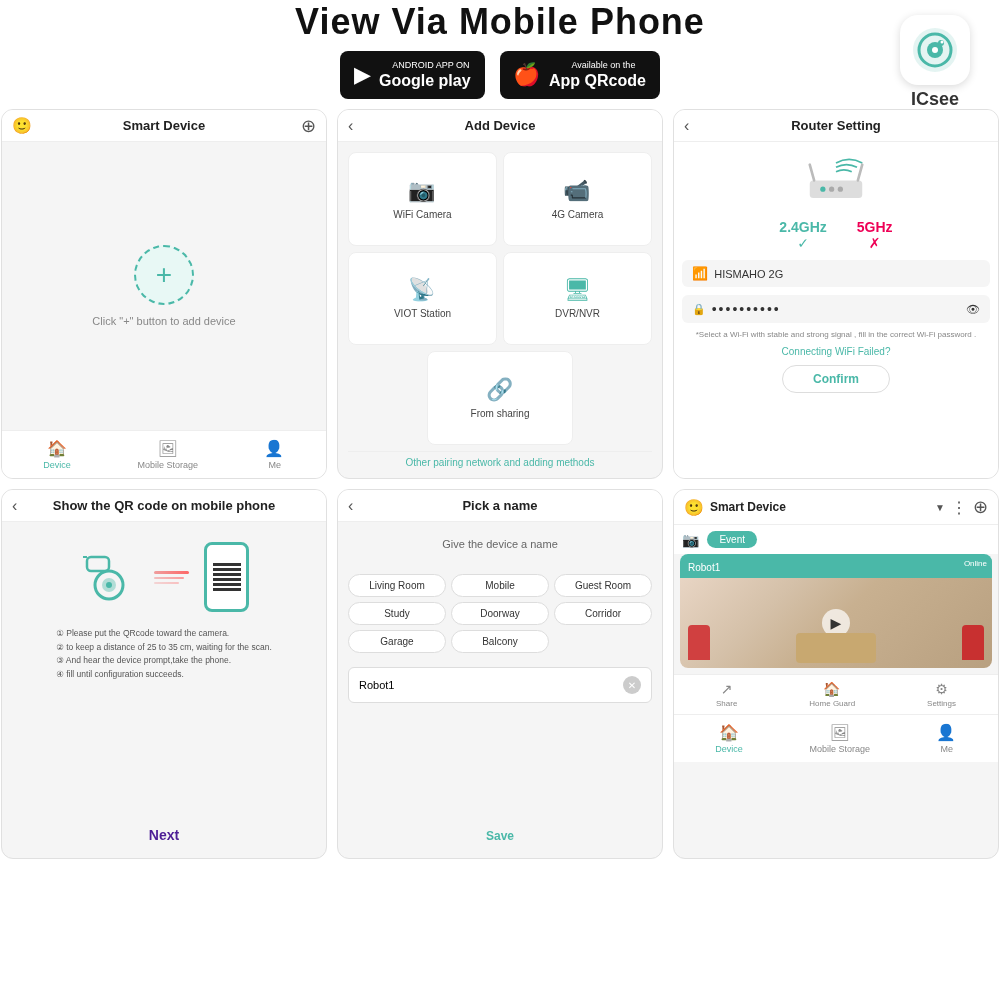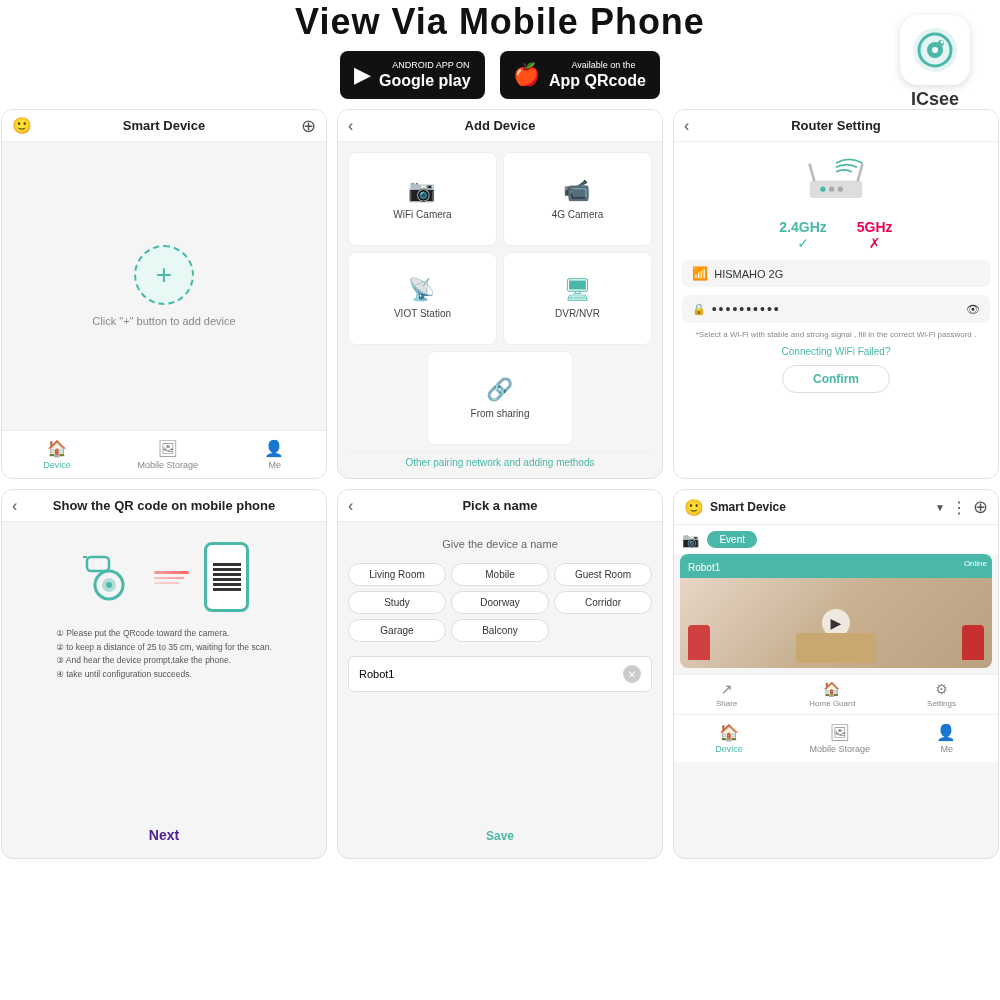--- a/index.html
+++ b/index.html
@@ -331,21 +331,21 @@
       border-radius: 15px;
       padding: 5px 8px;
       text-align: center;
       font-size: 10px;
       color: #333;
     }
     .name-section-title {
       text-align: center;
       font-size: 11px;
       color: #666;
-      margin: 6px 0 5px;
+      margin: 6px 0 16px;
     }
     .name-input-row {
       background: #fff;
       border: 1px solid #ddd;
       border-radius: 6px;
       padding: 8px 10px;
       display: flex;
       align-items: center;
       justify-content: space-between;
       margin: 6px 0;
@@ -654,21 +654,21 @@
           <div class="phone-with-qr">
             <div class="phone-outline">
               <div class="qr-code-mini"></div>
             </div>
           </div>
         </div>
         <div class="qr-hints">
           <div>Please put the QRcode toward the camera.</div>
           <div>to keep a distance of 25 to 35 cm, waiting for the scan.</div>
           <div>And hear the device prompt,take the phone.</div>
-          <div>take until configuration succeeds.</div>
+          <div>fill until configuration succeeds.</div>
         </div>
         <button class="next-btn">Next</button>
       </div>
     </div>
 
     <div class="panel">
       <div class="panel-header">
         <span class="back-btn">‹</span>
         <span class="title">Pick a name</span>
       </div>

